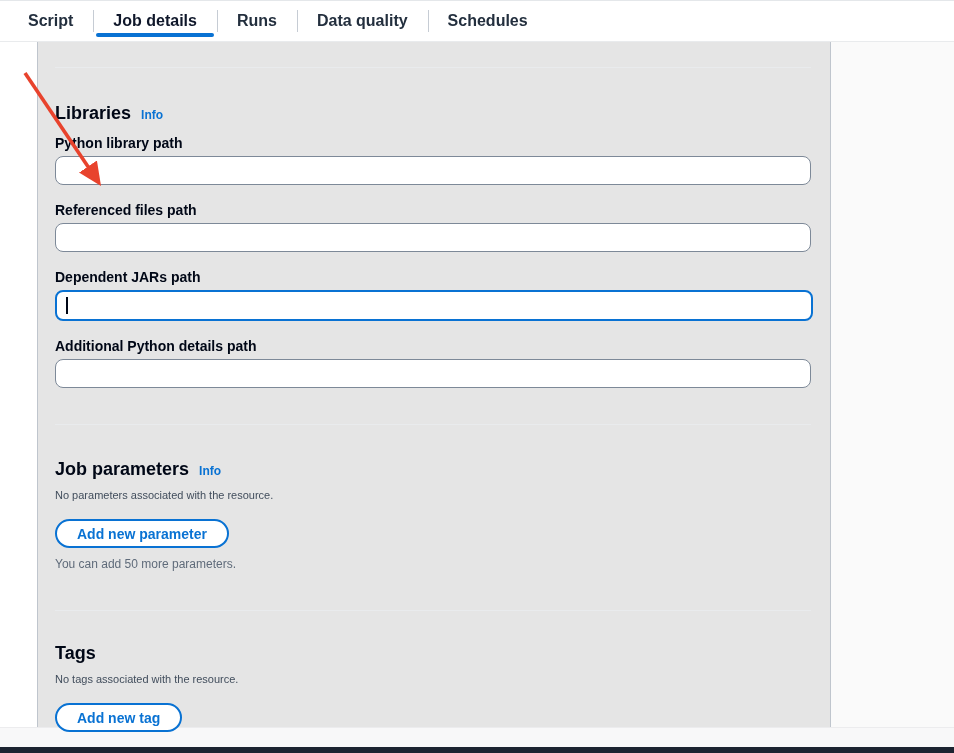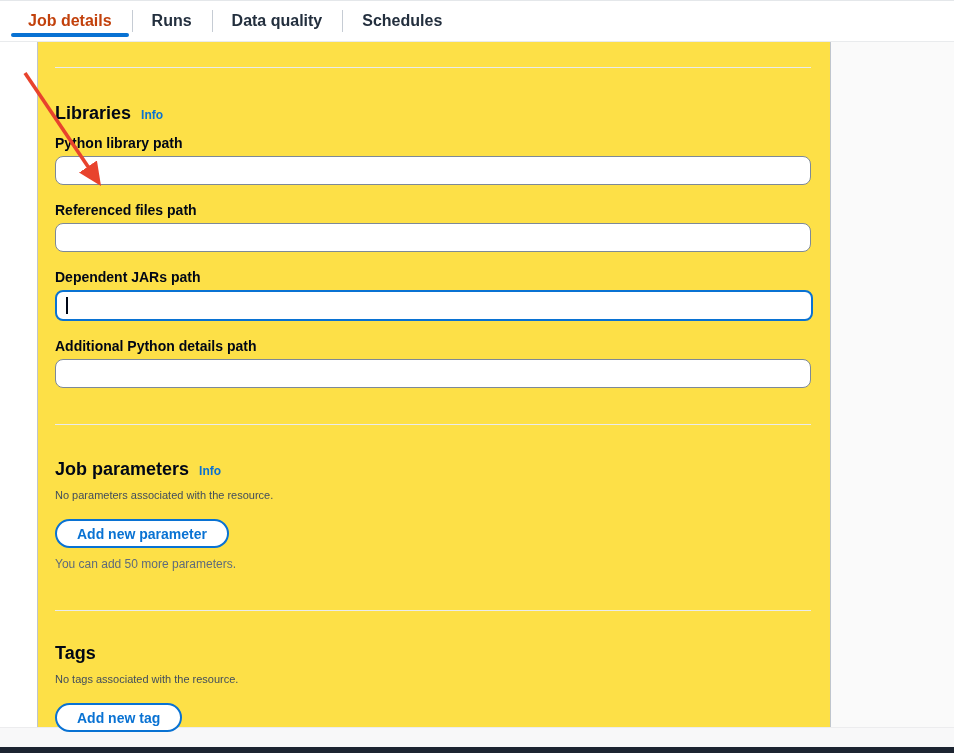--- a/index.html
+++ b/index.html
@@ -24,31 +24,31 @@
     position: relative;
     display: flex; align-items: center;
     padding: 0 20px;
     font-size: 16px; font-weight: 700; color: #232f3e;
     cursor: pointer; white-space: nowrap;
   }
   .tab:not(:first-child)::before {
     content: ""; position: absolute; left: 0; top: 9px;
     width: 1px; height: 22px; background: #c6ccd4;
   }
-  .tab.active { color: #c2410c; }
+  .tab.active { color: #0f172a; }
   .tab.active::after {
     content: ""; position: absolute; left: 3px; right: 3px; bottom: 4px;
     height: 4px; border-radius: 2px; background: #0972d3;
   }
 
   
   .main { position: absolute; top: 42px; left: 0; right: 0; bottom: 0; background: #fff; }
   .panel {
     position: absolute; left: 37px; top: 0; width: 794px; height: 685px;
-    background: #fde047;
+    background: #e5e5e5;
     border-left: 1px solid #bfc5cd;
     border-right: 1px solid #bfc5cd;
     padding-left: 17px;
   }
   .content { width: 756px; }
   .right-gutter {
     position: absolute; left: 831px; right: 0; top: 0; height: 685px;
     background: #fafafa;
   }
   .bottom-strip {
@@ -119,20 +119,23 @@
     position: absolute; left: 0; top: 0; width: 954px; height: 711px;
     pointer-events: none; z-index: 50;
   }
 </style>
 </head>
 <body>
 
 <div class="screen">
 
   <nav class="tabbar">
+    <div class="tab">
+        <span>Script</span>
+      </div>
     <div class="tab active">
         <span>Job details</span>
       </div>
     <div class="tab">
         <span>Runs</span>
       </div>
     <div class="tab">
         <span>Data quality</span>
       </div>
     <div class="tab">

